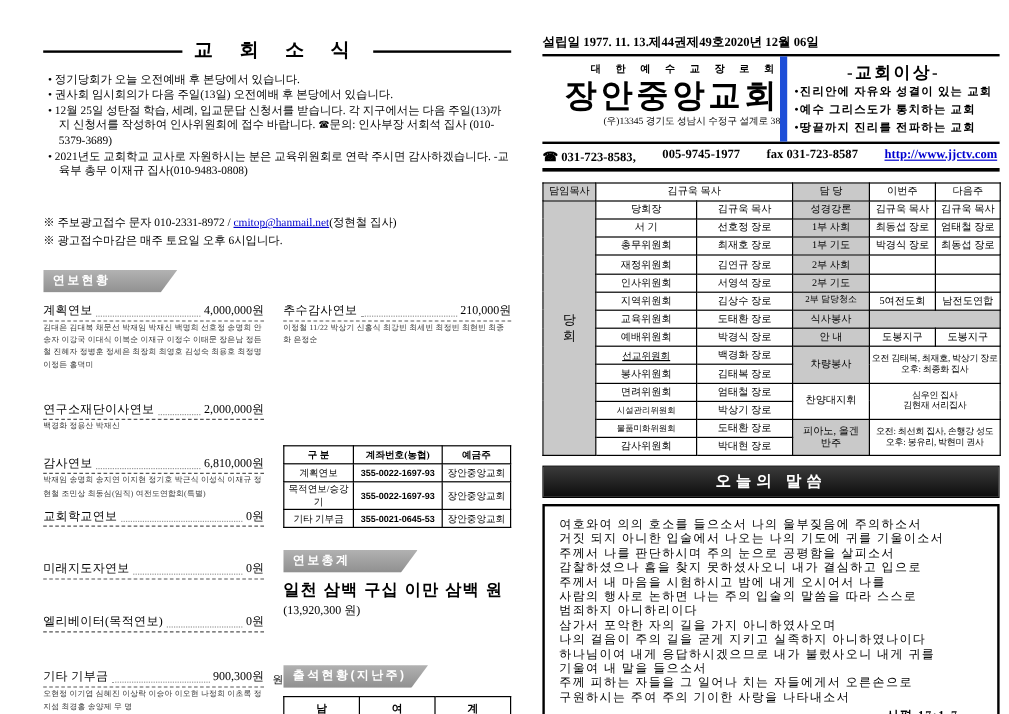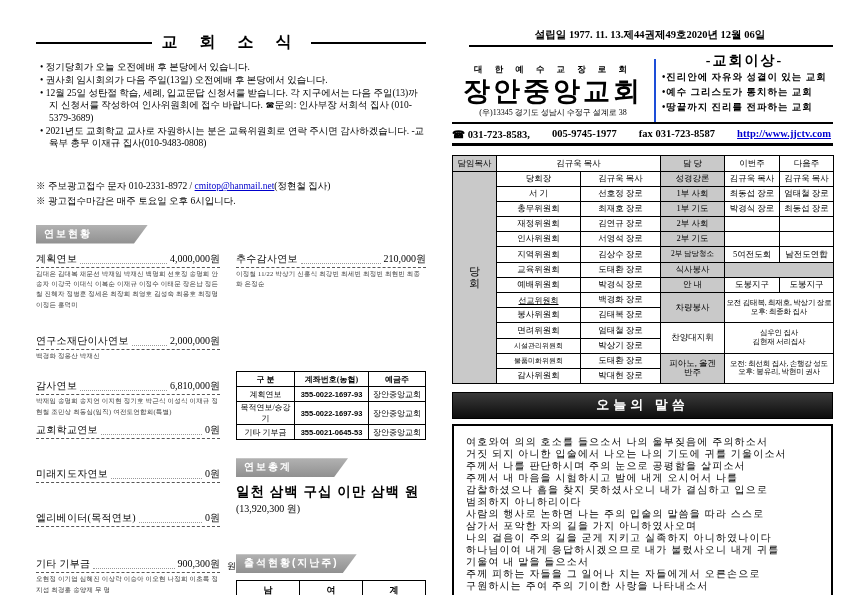--- a/index.html
+++ b/index.html
@@ -39,23 +39,23 @@
   .acct td.num{font-weight:bold;font-family:"Liberation Sans","DejaVu Sans",sans-serif;font-size:7.5px;}
   .total-banner{margin-top:18px;}
   .total-text{margin-top:6px;font-size:13.5px;font-weight:bold;letter-spacing:1px;font-family:"Liberation Sans","DejaVu Sans",sans-serif;}
   .total-number{font-size:10px;margin-top:1px;}
   .att-banner{margin-top:38px;}
   .att{width:100%;margin-top:7px;font-size:9px;table-layout:fixed;}
   .att th,.att td{border:1px solid #000;height:16px;text-align:center;}
   .att th{font-weight:bold;}
   
   .page-right{position:absolute;left:452px;top:28px;width:381px;}
-  .masthead{display:flex;justify-content:center;font-weight:bold;font-size:10.5px;border-bottom:2px solid #000;padding:0 2px 3px 0;margin-left:17px;}
+  .masthead{display:flex;justify-content:flex-start;font-weight:bold;font-size:10.5px;border-bottom:2px solid #000;padding:0 2px 3px 0;}
   .header-box{display:flex;border-bottom:2px solid #000;}
-  .hb-left{width:53%;border-right:2px solid #1d4ed8;text-align:center;padding:5px 0 4px;margin-top:12px;}
+  .hb-left{width:53%;border-right:6px solid #1d4ed8;text-align:right;padding:5px 0 4px;}
   .denom{font-size:8.5px;font-weight:bold;letter-spacing:5px;}
   .church{font-size:27px;font-weight:bold;letter-spacing:3px;line-height:1.05;margin-top:1px;}
   .addr{font-size:8px;margin-top:2px;}
   .hb-right{flex:1;padding:5px 6px 2px;}
   .vision-title{text-align:center;font-weight:bold;font-size:14px;letter-spacing:2px;}
   .vision-line{font-weight:bold;font-size:9.5px;letter-spacing:1px;line-height:1.6;white-space:nowrap;}
   .contact{display:flex;justify-content:space-between;align-items:flex-start;font-weight:bold;font-size:10.5px;padding:4px 2px 3px 0;border-bottom:3px solid #000;}
   .web{color:#0000d0;text-decoration:underline;cursor:pointer;}
   .officers{margin-top:9px;width:100%;font-size:8.5px;table-layout:fixed;}
   .officers td,.officers th{border:1px solid #000;height:14.2px;text-align:center;padding:0 1px;overflow:hidden;line-height:1.15;font-weight:normal;}
@@ -352,24 +352,24 @@
     </tr>
   </tbody>
     </table>
 
   <div class="word-banner">오늘의 말씀</div>
 
   <div class="verse-box">
     <div class="verse-line">여호와여 의의 호소를 들으소서 나의 울부짖음에 주의하소서</div>
     <div class="verse-line">거짓 되지 아니한 입술에서 나오는 나의 기도에 귀를 기울이소서</div>
     <div class="verse-line">주께서 나를 판단하시며 주의 눈으로 공평함을 살피소서</div>
+    <div class="verse-line">감찰하셨으나 흠을 찾지 못하셨사오니 내가 결심하고 입으로</div>
     <div class="verse-line">주께서 내 마음을 시험하시고 밤에 내게 오시어서 나를</div>
-    <div class="verse-line">감찰하셨으나 흠을 찾지 못하셨사오니 내가 결심하고 입으로</div>
+    <div class="verse-line">사람의 행사로 논하면 나는 주의 입술의 말씀을 따라 스스로</div>
     <div class="verse-line">범죄하지 아니하리이다</div>
-    <div class="verse-line">사람의 행사로 논하면 나는 주의 입술의 말씀을 따라 스스로</div>
     <div class="verse-line">삼가서 포악한 자의 길을 가지 아니하였사오며</div>
     <div class="verse-line">나의 걸음이 주의 길을 굳게 지키고 실족하지 아니하였나이다</div>
     <div class="verse-line">하나님이여 내게 응답하시겠으므로 내가 불렀사오니 내게 귀를</div>
     <div class="verse-line">기울여 내 말을 들으소서</div>
     <div class="verse-line">주께 피하는 자들을 그 일어나 치는 자들에게서 오른손으로</div>
     <div class="verse-line">구원하시는 주여 주의 기이한 사랑을 나타내소서</div>
     <div class="verse-ref">- 시편 17:1-7 -</div>
   </div>
 </section>
 

